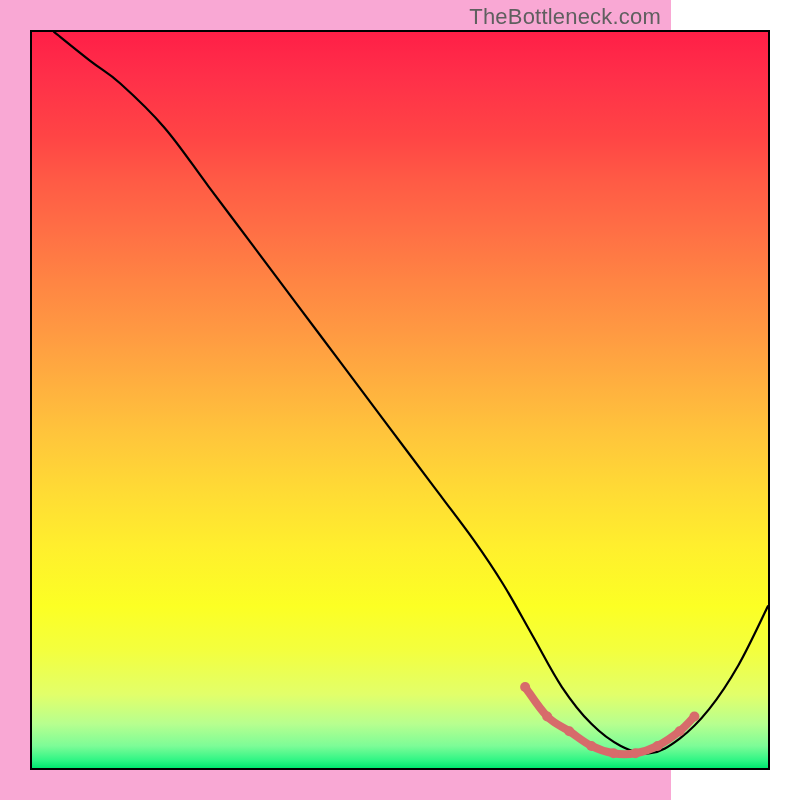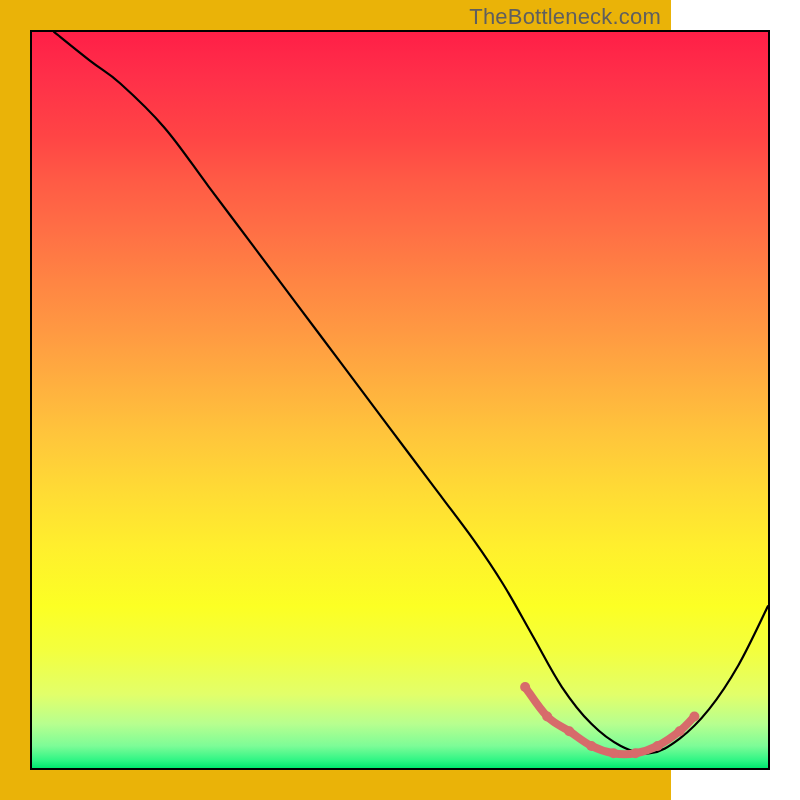--- a/index.html
+++ b/index.html
@@ -7,21 +7,21 @@
     padding: 0;
     width: 800px;
     height: 800px;
     overflow: hidden;
     font-family: Arial, Helvetica, sans-serif;
   }
   .chart-container {
     position: relative;
     width: 671px;
     height: 800px;
-    background: #eab308;
+    background: #f9a8d4;
   }
   .watermark {
     position: absolute;
     top: 4px;
     right: 10px;
     font-size: 22px;
     font-weight: 500;
     color: #5f5f5f;
     letter-spacing: 0.2px;
     z-index: 10;

